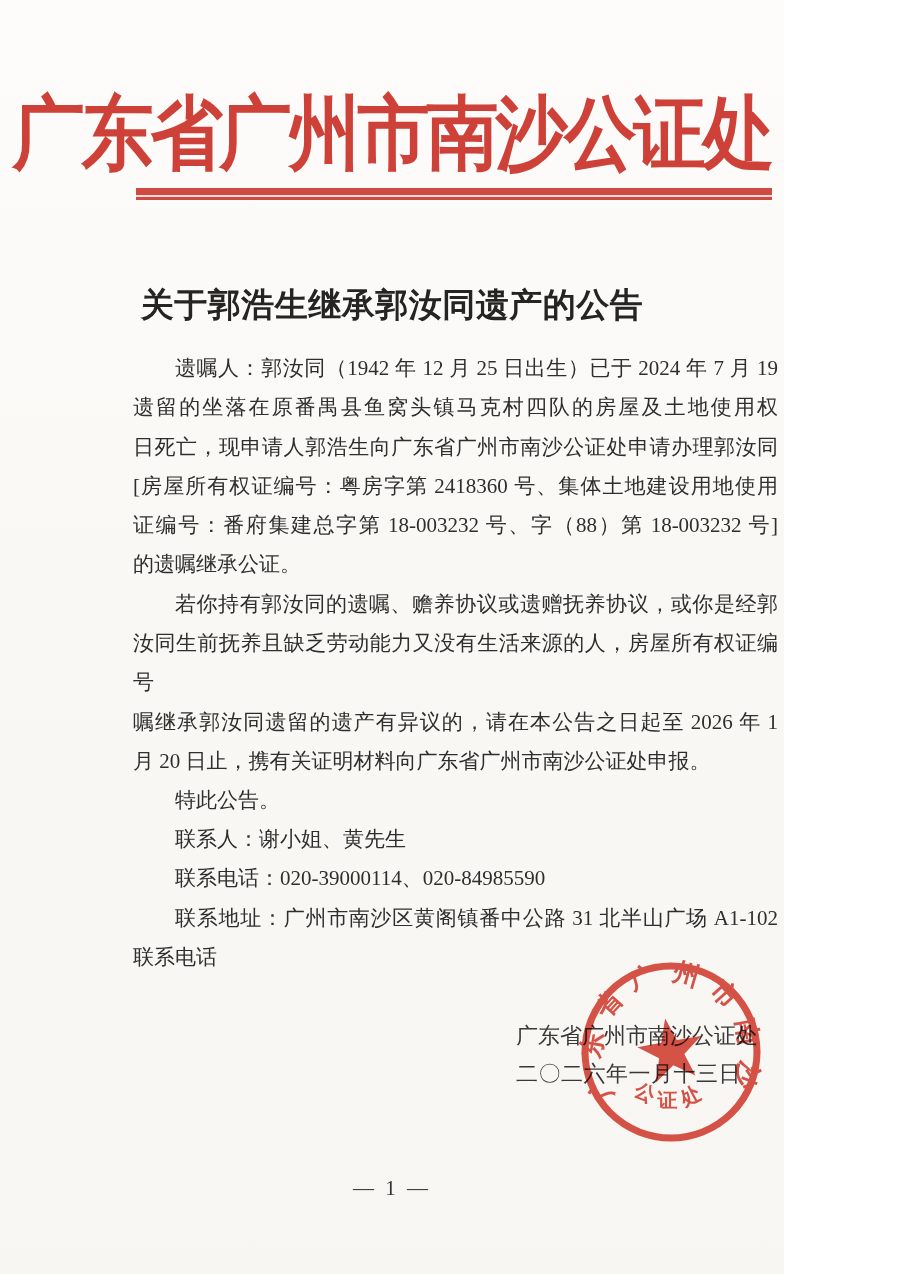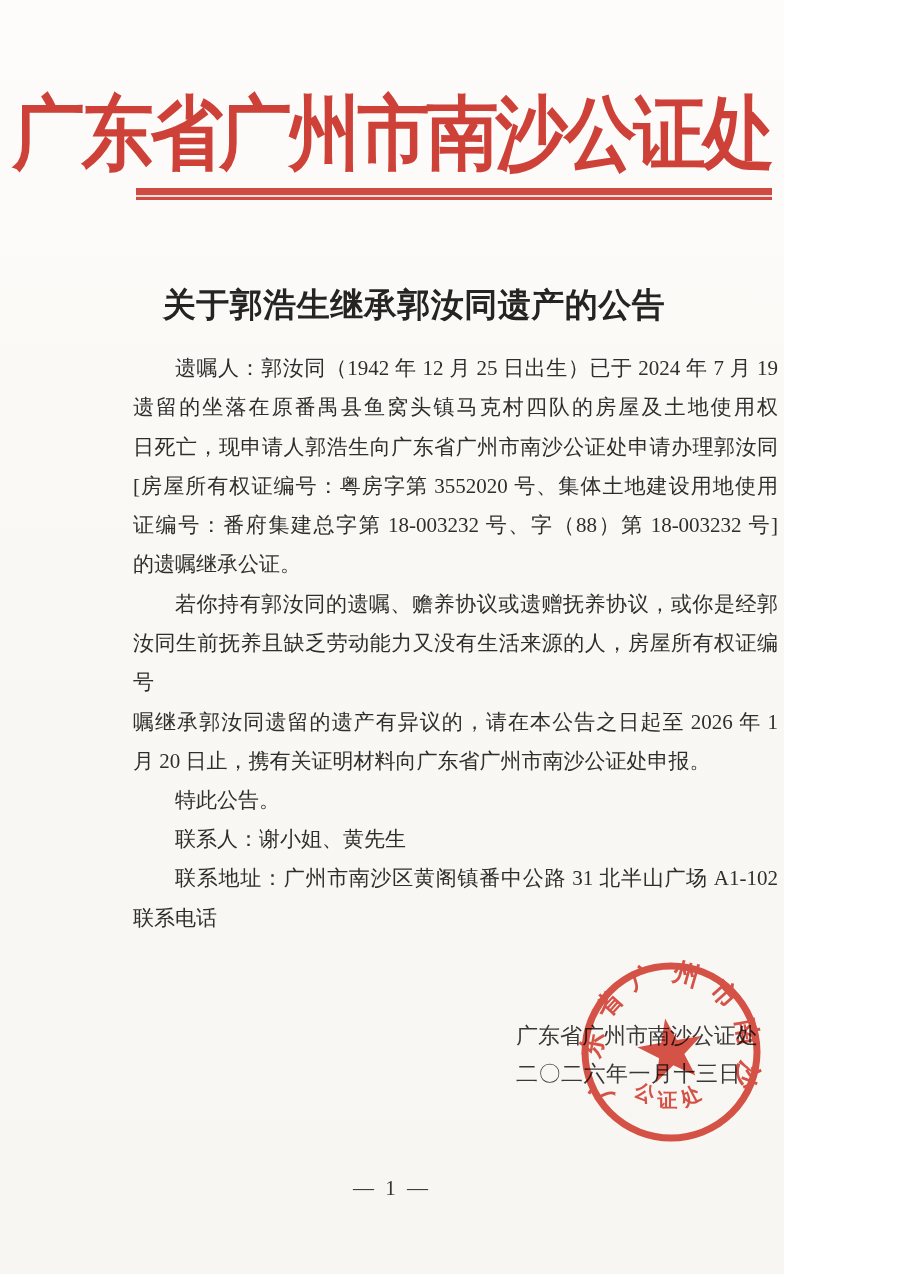--- a/index.html
+++ b/index.html
@@ -25,21 +25,20 @@
     background:linear-gradient(180deg,
       #cf4a42 0,#cf4a42 7px,
       #f6ddd9 7px,#f6ddd9 9px,
       #cf4a42 9px,#cf4a42 12px);
   }
   .doc-title{
     position:absolute;top:283px;left:0;width:100%;
     text-align:center;
     font-size:33px;font-weight:bold;color:#262422;
     letter-spacing:0.5px;
-    padding-left:22px;
   }
   .body-block{
     position:absolute;left:133px;top:349px;width:645px;
     font-size:21px;line-height:39.3px;
     text-align:justify;
   }
   .contact-block{
     position:absolute;left:133px;top:820px;width:645px;
     font-size:21px;line-height:39.3px;
     text-align:justify;
@@ -73,32 +72,33 @@
   <div class="letterhead">广东省广州市南沙公证处</div>
 
   <div class="letterhead-rule"></div>
 
   <div class="doc-title">关于郭浩生继承郭汝同遗产的公告</div>
 
   <div class="body-block">
     <div class="bline jl ind">遗嘱人：郭汝同（1942 年 12 月 25 日出生）已于 2024 年 7 月 19</div>
     <div class="bline jl">遗留的坐落在原番禺县鱼窝头镇马克村四队的房屋及土地使用权</div>
     <div class="bline jl">日死亡，现申请人郭浩生向广东省广州市南沙公证处申请办理郭汝同</div>
-    <div class="bline jl">[房屋所有权证编号：粤房字第 3552020 号、集体土地建设用地使用</div>
+    <div class="bline jl">[房屋所有权证编号：粤房字第 2418360 号、集体土地建设用地使用</div>
     <div class="bline jl">证编号：番府集建总字第 18-003232 号、字（88）第 18-003232 号]</div>
     <div class="bline pl">的遗嘱继承公证。</div>
     <div class="bline jl ind">若你持有郭汝同的遗嘱、赡养协议或遗赠抚养协议，或你是经郭</div>
     <div class="bline jl">汝同生前抚养且缺乏劳动能力又没有生活来源的人，房屋所有权证编号</div>
     <div class="bline jl">嘱继承郭汝同遗留的遗产有异议的，请在本公告之日起至 2026 年 1</div>
     <div class="bline pl">月 20 日止，携有关证明材料向广东省广州市南沙公证处申报。</div>
     <div class="bline pl ind">特此公告。</div>
   </div>
 
   <div class="contact-block">
     <div class="bline pl ind">联系人：谢小姐、黄先生</div>
+    <div class="bline pl ind">联系电话：020-39000114、020-84985590</div>
     <div class="bline jl ind">联系地址：广州市南沙区黄阁镇番中公路 31  北半山广场 A1-102</div>
     <div class="bline pl">联系电话</div>
   </div>
 
   <div class="signature-block">
     <div class="sig-org">广东省广州市南沙公证处</div>
     <div class="sig-date">二〇二六年一月十三日</div>
   </div>
 
   <svg class="seal" viewBox="0 0 220 220">

